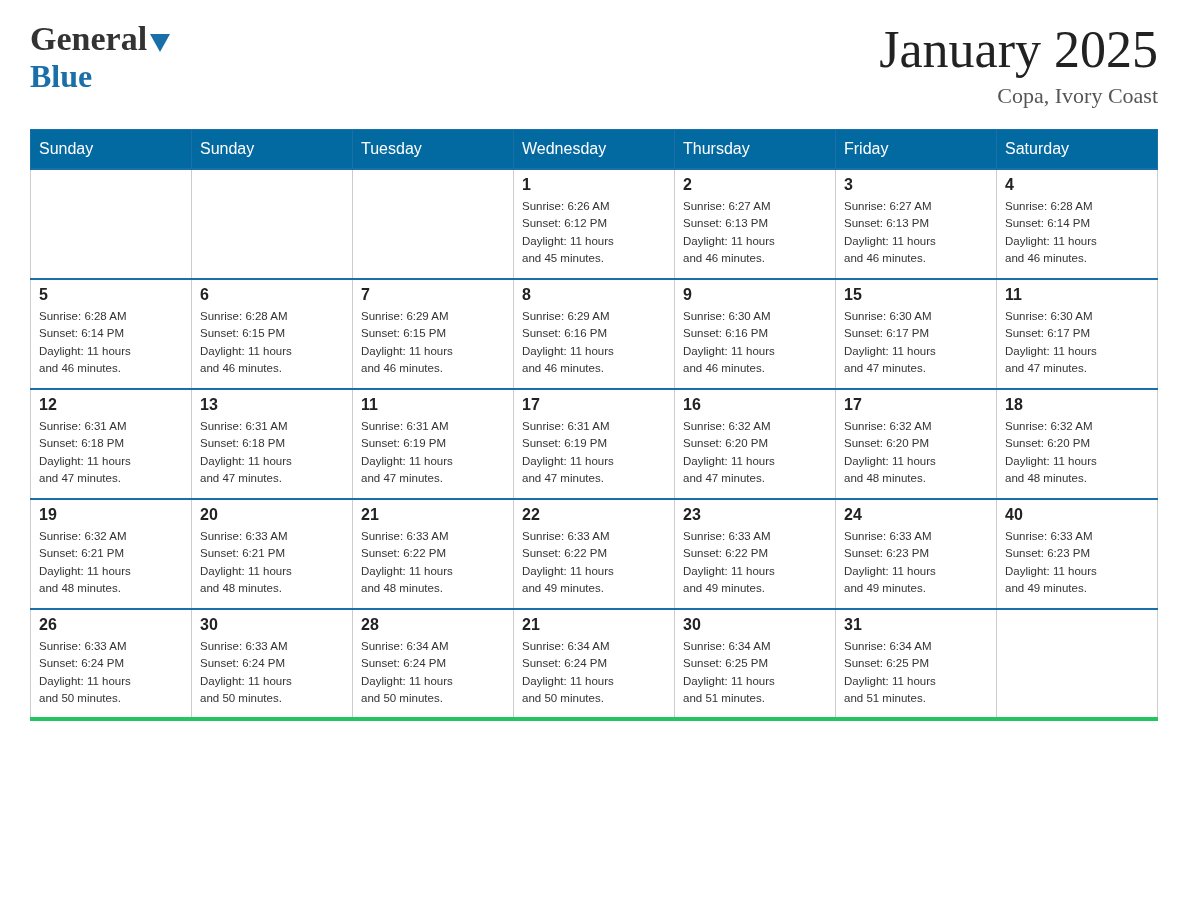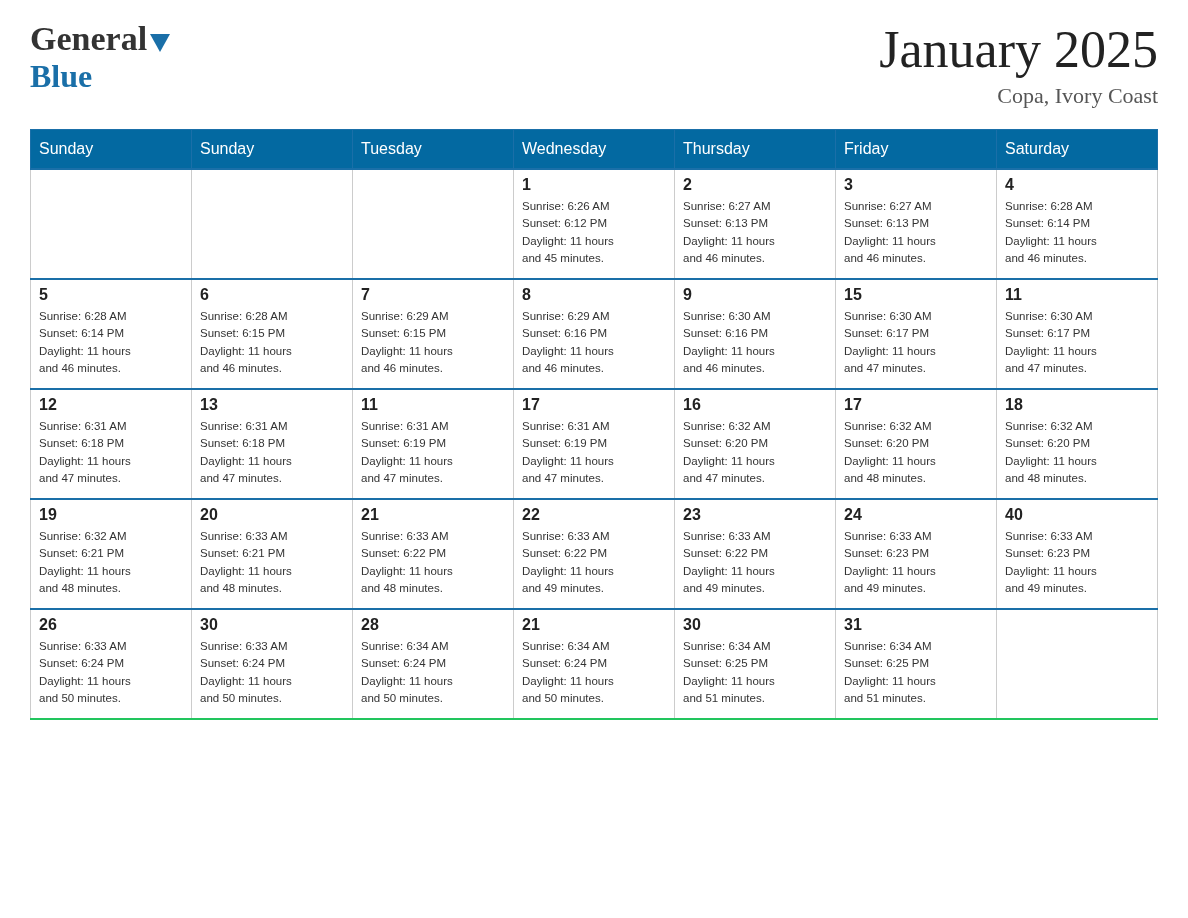--- a/index.html
+++ b/index.html
@@ -62,21 +62,21 @@
       border: 1px solid #1a6fa8;
     }
     tbody tr td {
       border: 1px solid #ccc;
       vertical-align: top;
       padding: 6px 8px;
       min-height: 90px;
       height: 110px;
     }
     tbody tr:last-child td {
-      border-bottom: 2px solid #22c55e;
+      border-bottom: 4px solid #22c55e;
     }
     tbody tr td:first-child {
       border-left: 1px solid #ccc;
     }
     .day-number {
       font-size: 16px;
       font-weight: bold;
       color: #222;
       display: block;
       margin-bottom: 4px;

